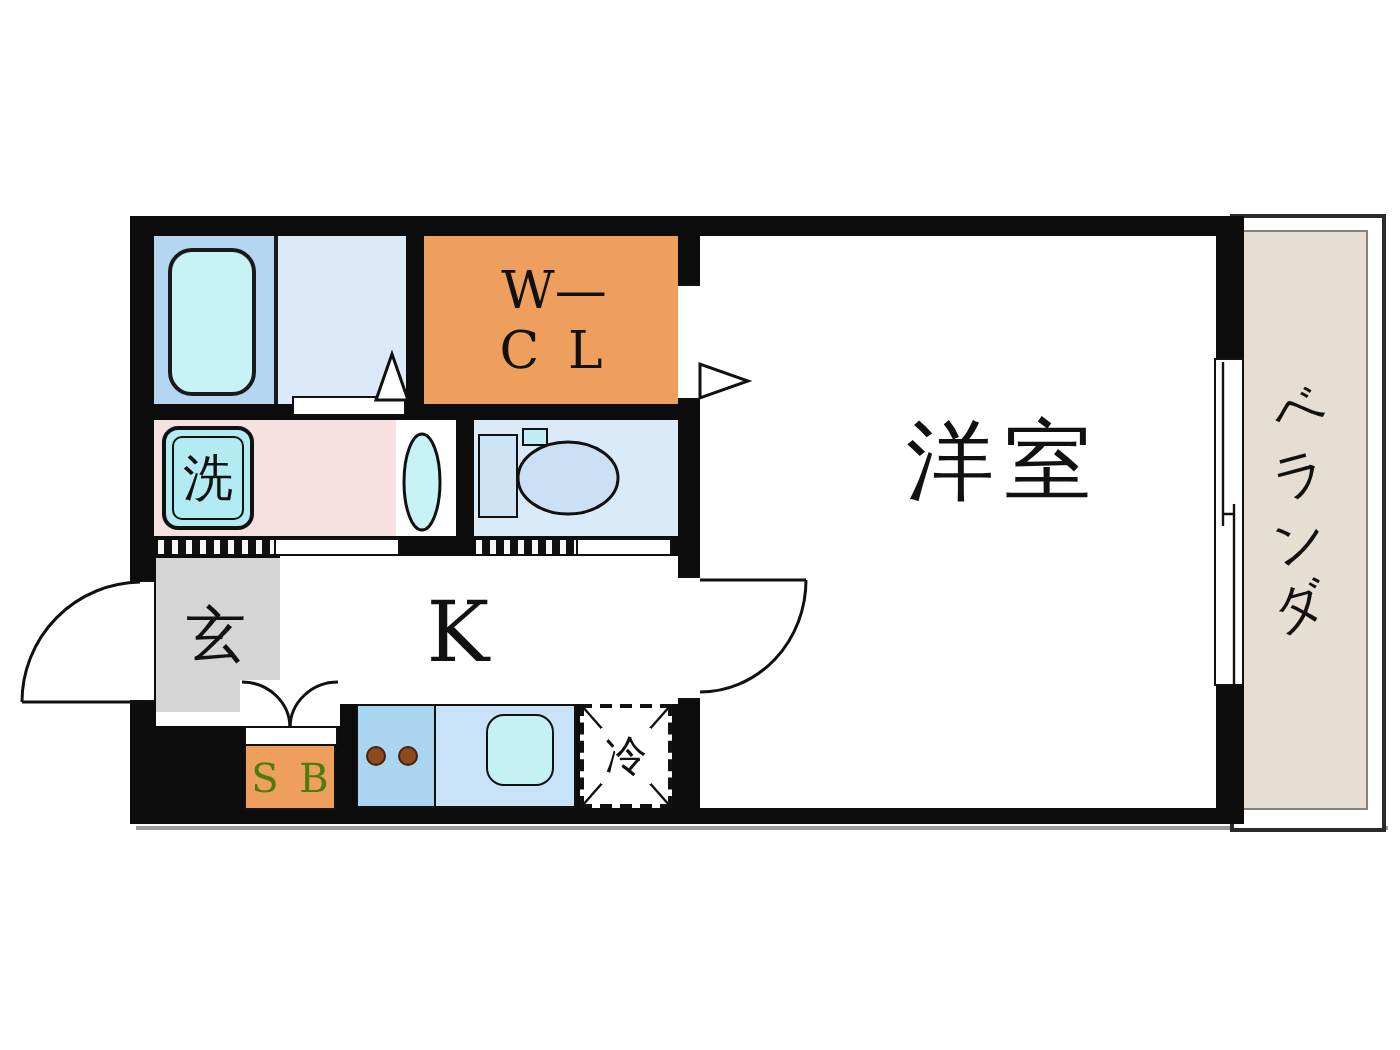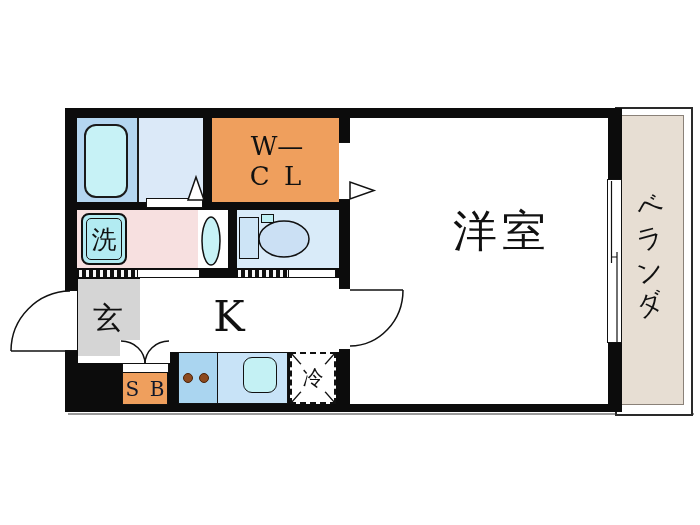--- a/index.html
+++ b/index.html
@@ -86,19 +86,19 @@
     <ellipse cx="284" cy="239" rx="25" ry="18" fill="#cbe0f4" stroke="#111" stroke-width="1.5"></ellipse>
     <circle cx="188" cy="378" r="4.5" fill="#8d4a1f" stroke="#4a2208" stroke-width="1"></circle>
     <circle cx="204" cy="378" r="4.5" fill="#8d4a1f" stroke="#4a2208" stroke-width="1"></circle>
   </svg>
 
   <div class="lbl" style="left:466px;top:231px;font-size:44px;letter-spacing:5px;margin-left:36px;">洋室</div>
   <div class="lbl" style="left:229px;top:316px;font-size:42px;">K</div>
   <div class="lbl" style="left:108px;top:318px;font-size:30px;">玄</div>
   <div class="lbl" style="left:104px;top:239px;font-size:25px;">洗</div>
   <div class="lbl" style="left:313px;top:378px;font-size:21px;background:#fff;padding:0 2px;">冷</div>
-  <div class="lbl" style="left:146px;top:389px;font-size:20px;letter-spacing:2px;color:#0f172a;text-align:center;">S B</div>
+  <div class="lbl" style="left:146px;top:389px;font-size:20px;letter-spacing:2px;color:#4d7c0f;text-align:center;">S B</div>
   <div class="lbl" style="left:277px;top:161px;font-size:26px;line-height:30px;text-align:center;">
     <div>W—</div>
     <div style="letter-spacing:3px;text-align:center;">C L</div>
   </div>
 
 </div>
 
 </body></html>

